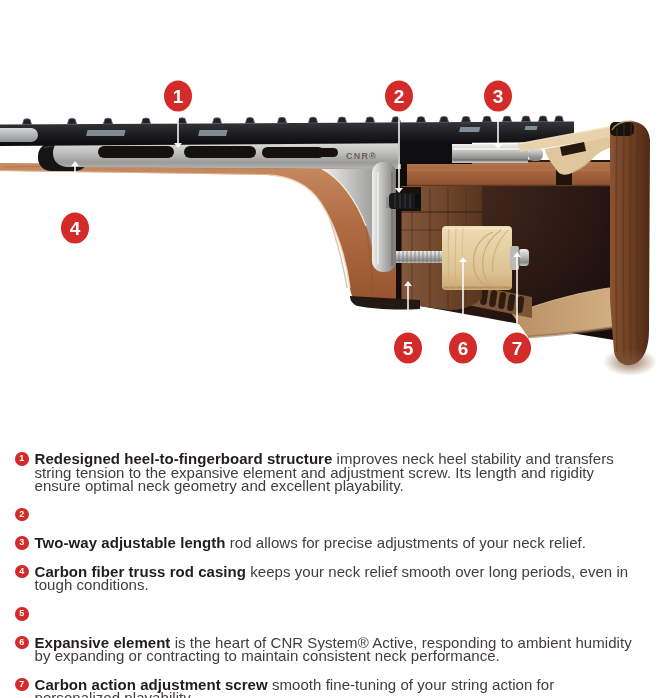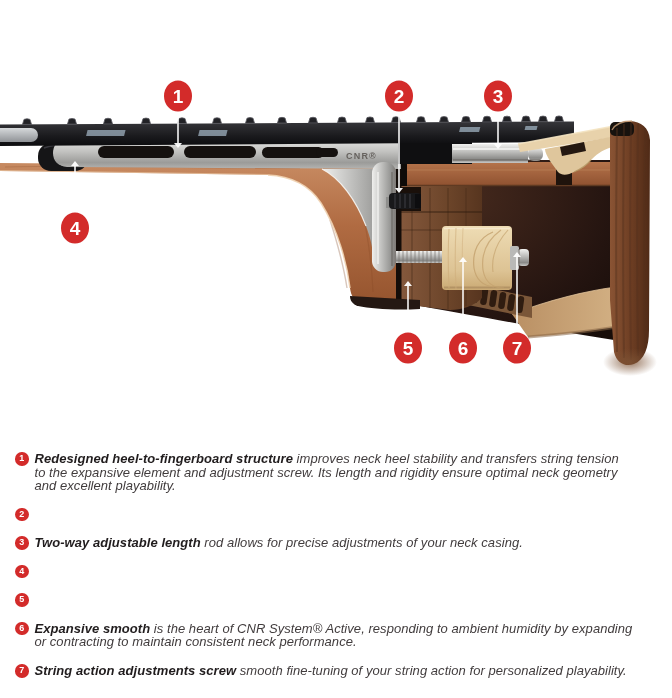--- a/index.html
+++ b/index.html
@@ -3,21 +3,21 @@
 <meta charset="utf-8">
 <style>
   html,body{margin:0;padding:0;background:#fff;}
   .stage{position:relative;width:672px;height:698px;background:#ffffff;overflow:hidden;
          font-family:"Liberation Sans", sans-serif;}
   .diagram-svg{position:absolute;left:0;top:0;}
   .legend{position:absolute;left:15px;top:452px;right:16px;}
   .li{display:flex;align-items:flex-start;margin-bottom:15px;}
   .bullet{flex:0 0 auto;width:13.5px;height:13.5px;border-radius:50%;background:#d32b2a;
           color:#fff;font-weight:700;font-size:9px;line-height:13.5px;text-align:center;}
-  .txt{margin:0 16px 0 6px;font-size:13px;line-height:13.6px;color:#413c3d;letter-spacing:.05px;font-style:italic;}
+  .txt{margin:0 16px 0 6px;font-size:15px;line-height:13.6px;color:#413c3d;letter-spacing:.05px;}
   .txt b{color:#211d1e;font-weight:700;}
   .w1{max-width:590px}
   .w5{max-width:330px}
   .w6{max-width:618px}
 </style>
 </head>
 <body>
 
 <div class="stage">
 
@@ -324,31 +324,32 @@
   <div class="legend">
     <div class="li">
       <span class="bullet">1</span>
       <p class="txt w1"><b>Redesigned heel-to-fingerboard structure</b><span> improves neck heel stability and transfers string tension to the expansive element and adjustment screw. Its length and rigidity ensure optimal neck geometry and excellent playability.</span></p>
     </div>
     <div class="li">
       <span class="bullet">2</span>
     </div>
     <div class="li">
       <span class="bullet">3</span>
-      <p class="txt"><b>Two-way adjustable length</b><span> rod allows for precise adjustments of your neck casing.</span></p>
+      <p class="txt"><b>Two-way adjustable length</b><span> rod allows for precise adjustments of your neck relief.</span></p>
     </div>
     <div class="li">
       <span class="bullet">4</span>
+      <p class="txt"><b>Carbon fiber truss rod casing</b><span> keeps your neck relief smooth over long periods, even in tough conditions.</span></p>
     </div>
     <div class="li">
       <span class="bullet">5</span>
     </div>
     <div class="li">
       <span class="bullet">6</span>
-      <p class="txt w6"><b>Expansive smooth</b><span> is the heart of CNR System® Active, responding to ambient humidity by expanding or contracting to maintain consistent neck performance.</span></p>
+      <p class="txt w6"><b>Expansive element</b><span> is the heart of CNR System® Active, responding to ambient humidity by expanding or contracting to maintain consistent neck performance.</span></p>
     </div>
     <div class="li">
       <span class="bullet">7</span>
-      <p class="txt"><b>String action adjustments screw</b><span> smooth fine-tuning of your string action for personalized playability.</span></p>
+      <p class="txt"><b>Carbon action adjustment screw</b><span> smooth fine-tuning of your string action for personalized playability.</span></p>
     </div>
   </div>
 
 </div>
 
 </body></html>

